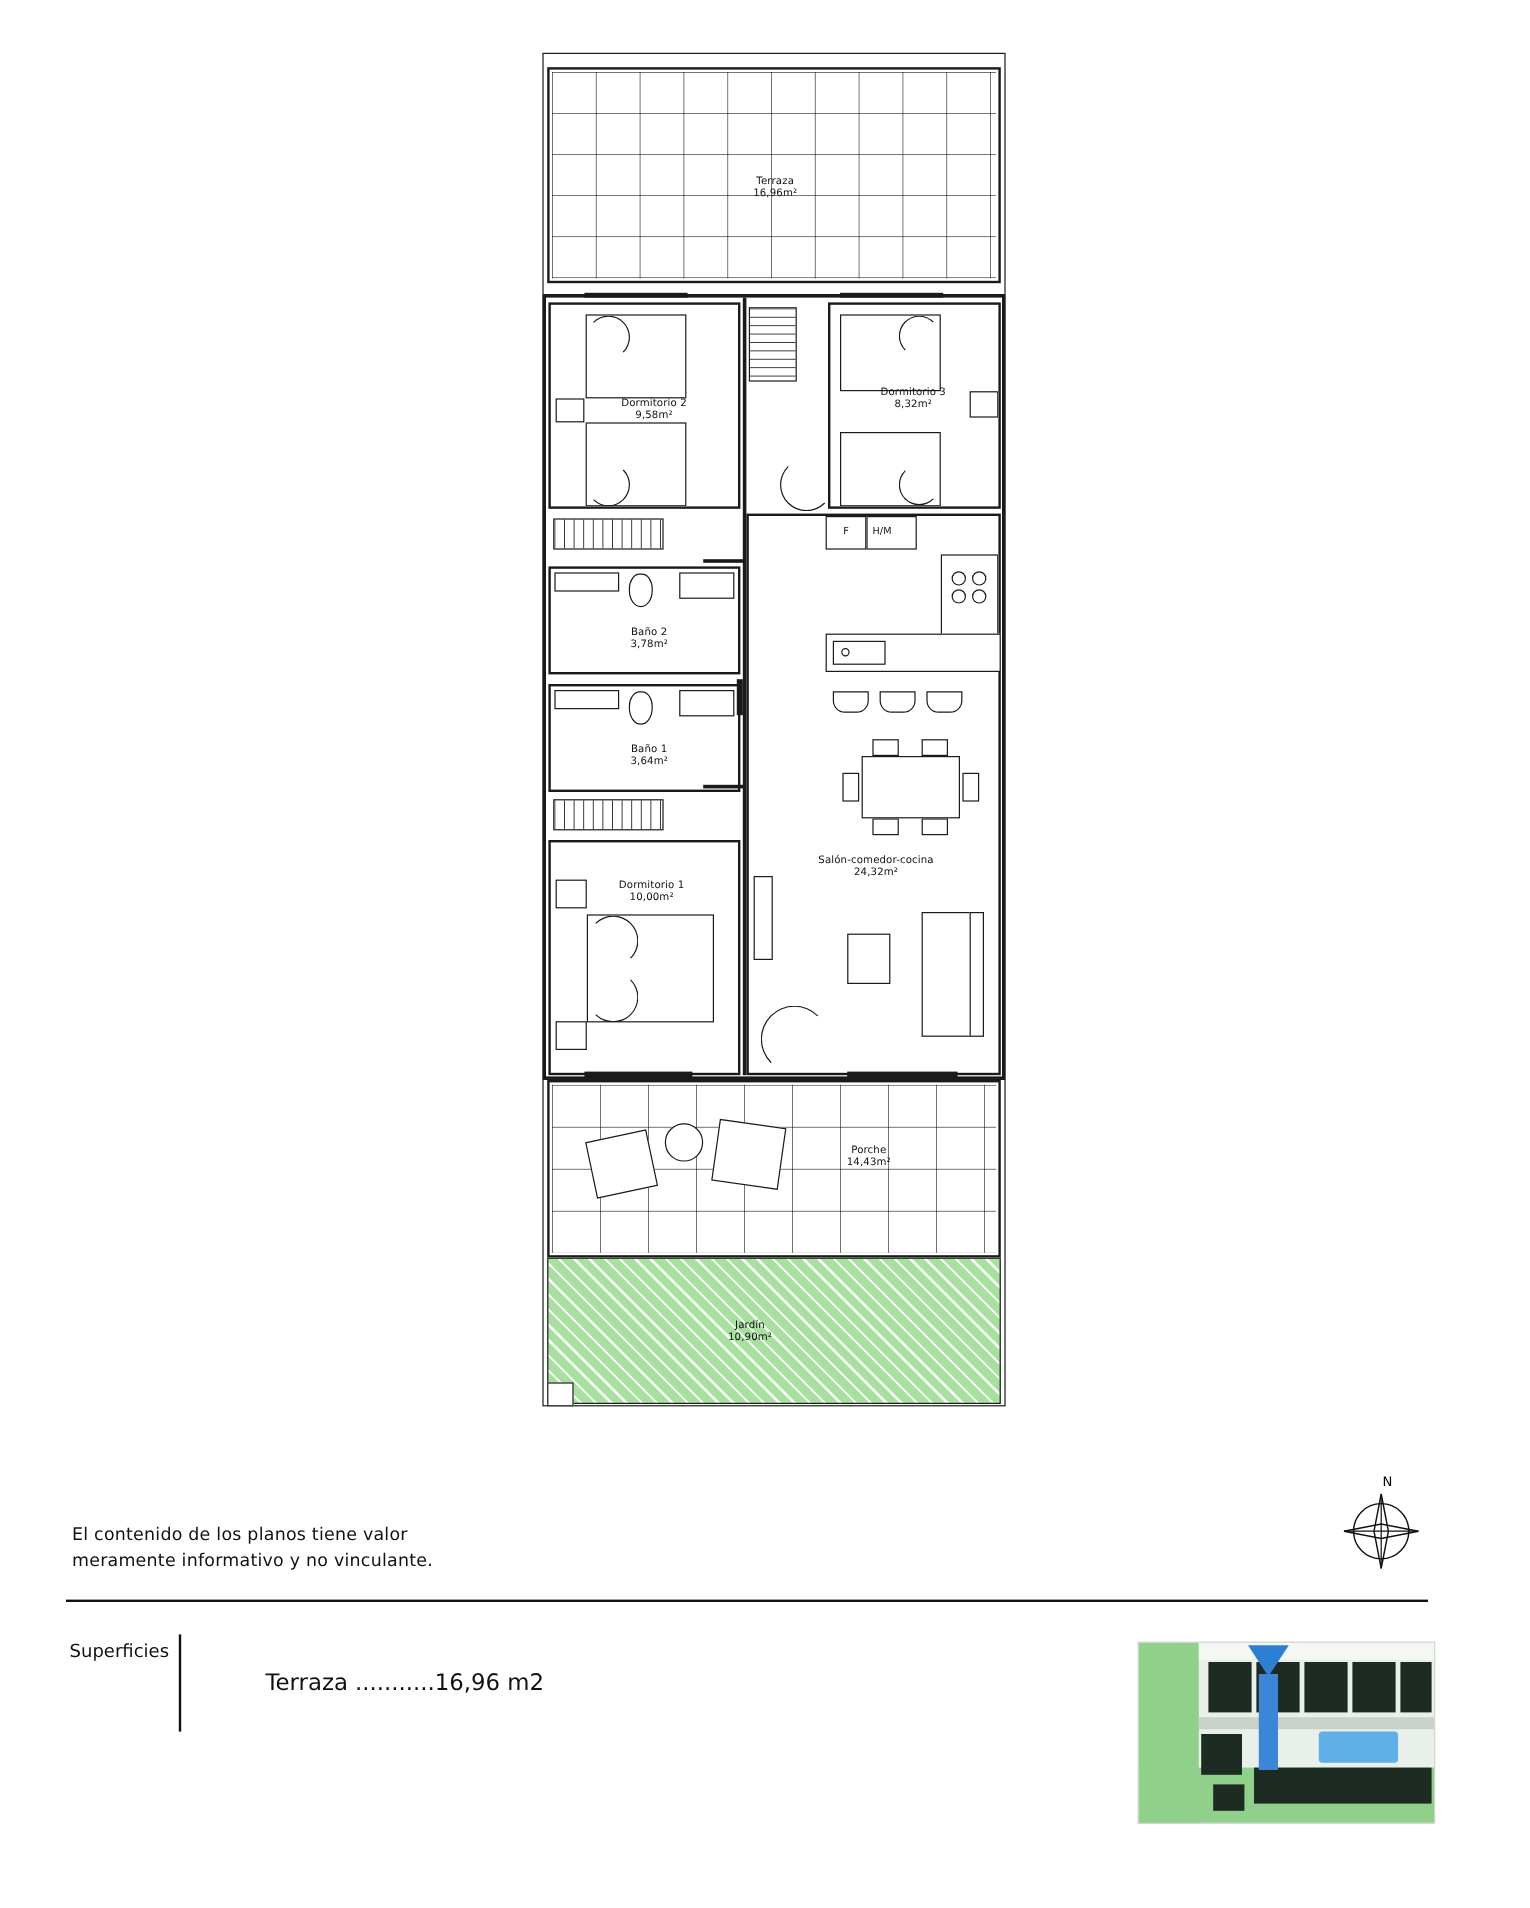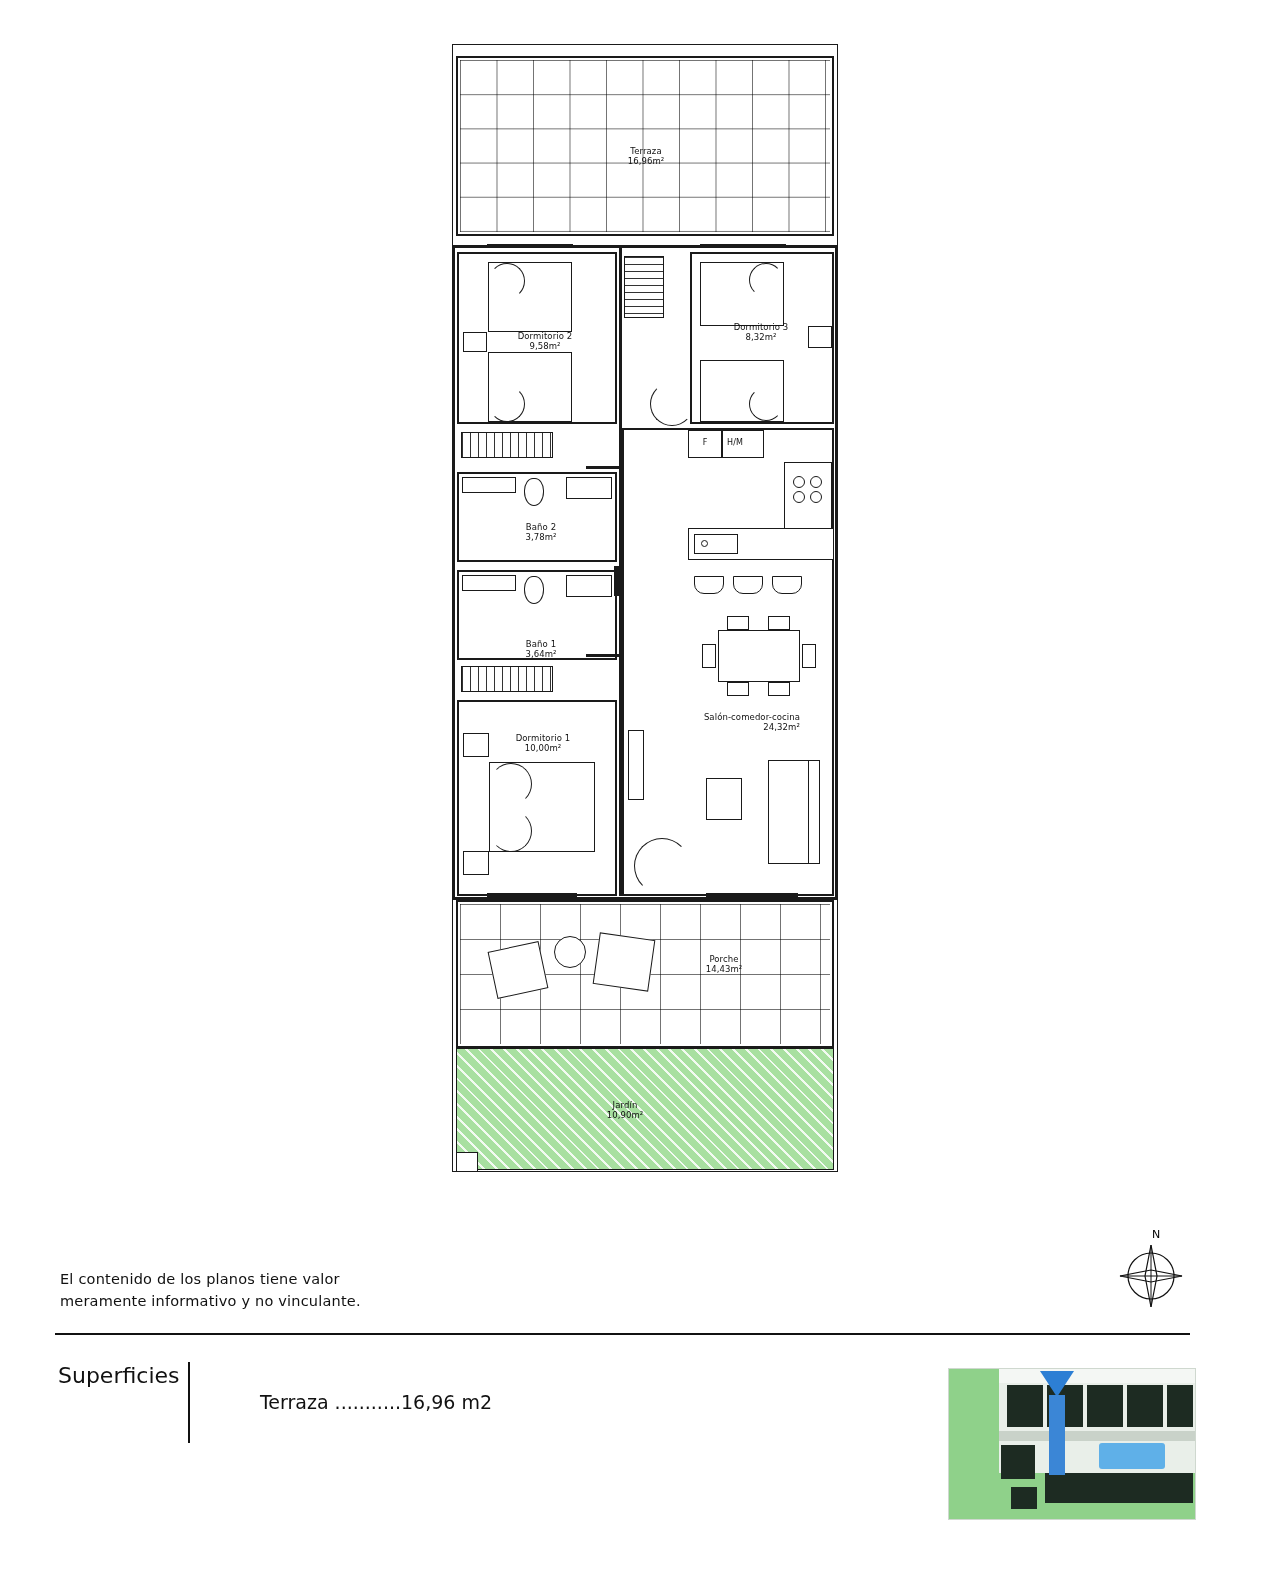--- a/index.html
+++ b/index.html
@@ -132,21 +132,21 @@
     font-weight: bold;
     letter-spacing: .3px;
     color: #111;
   }
   #surfaces-wrap {
     margin-top: 10px;
     display: flex;
     align-items: flex-start;
   }
   #surfaces-label {
-    font-size: 22px;
+    font-size: 15px;
     color: #111;
     padding-right: 8px;
     line-height: 28px;
   }
   #surfaces-list {
     border-left: 2px solid #111;
     padding-left: 10px;
   }
   .surface-row {
     font-size: 19px;
@@ -236,21 +236,21 @@
   <div class="circle" style="left:524px;top:478px;width:20px;height:28px;border-radius:45% 45% 50% 50%;"></div>
   <div class="label" style="left:505px;top:522px;width:72px;">
     <span class="nm">Baño 2</span>
     <span class="ar">3,78m²</span>
   </div>
 
   <div class="rect w2" style="left:457px;top:570px;width:160px;height:90px;"></div>
   <div class="rect w1 fill-white" style="left:462px;top:575px;width:54px;height:16px;"></div>
   <div class="rect w1 fill-white" style="left:566px;top:575px;width:46px;height:22px;"></div>
   <div class="circle" style="left:524px;top:576px;width:20px;height:28px;border-radius:45% 45% 50% 50%;"></div>
-  <div class="label" style="left:505px;top:620px;width:72px;margin-top:19px;">
+  <div class="label" style="left:505px;top:620px;width:72px;">
     <span class="nm">Baño 1</span>
     <span class="ar">3,64m²</span>
   </div>
 
   <div class="thinline" style="left:586px;top:466px;width:34px;height:3px;"></div>
   <div class="thinline" style="left:586px;top:654px;width:34px;height:3px;"></div>
   <div class="thinline" style="left:614px;top:566px;width:5px;height:30px;"></div>
 
   <div class="ticks-v" style="left:461px;top:666px;width:92px;height:26px;background-size:8px 100%;"></div>
 
@@ -295,21 +295,21 @@
   <div class="rect w1" style="left:772px;top:576px;width:30px;height:18px;border-radius:0 0 10px 10px;background:#fff;"></div>
 
   <div class="rect w1" style="left:718px;top:630px;width:82px;height:52px;background:#fff;"></div>
   <div class="rect w1" style="left:727px;top:616px;width:22px;height:14px;background:#fff;"></div>
   <div class="rect w1" style="left:768px;top:616px;width:22px;height:14px;background:#fff;"></div>
   <div class="rect w1" style="left:727px;top:682px;width:22px;height:14px;background:#fff;"></div>
   <div class="rect w1" style="left:768px;top:682px;width:22px;height:14px;background:#fff;"></div>
   <div class="rect w1" style="left:702px;top:644px;width:14px;height:24px;background:#fff;"></div>
   <div class="rect w1" style="left:802px;top:644px;width:14px;height:24px;background:#fff;"></div>
 
-  <div class="label" style="left:660px;top:712px;width:140px;text-align:right;">
+  <div class="label" style="left:660px;top:712px;width:140px;">
     <span class="nm">Salón-comedor-cocina</span>
     <span class="ar">24,32m²</span>
   </div>
 
   <div class="rect w1" style="left:768px;top:760px;width:52px;height:104px;background:#fff;"></div>
   <div class="rect w1" style="left:808px;top:760px;width:12px;height:104px;background:#fff;"></div>
   <div class="rect w1" style="left:706px;top:778px;width:36px;height:42px;background:#fff;"></div>
 
   <div class="thinline" style="left:706px;top:893px;width:92px;height:5px;"></div>
 

